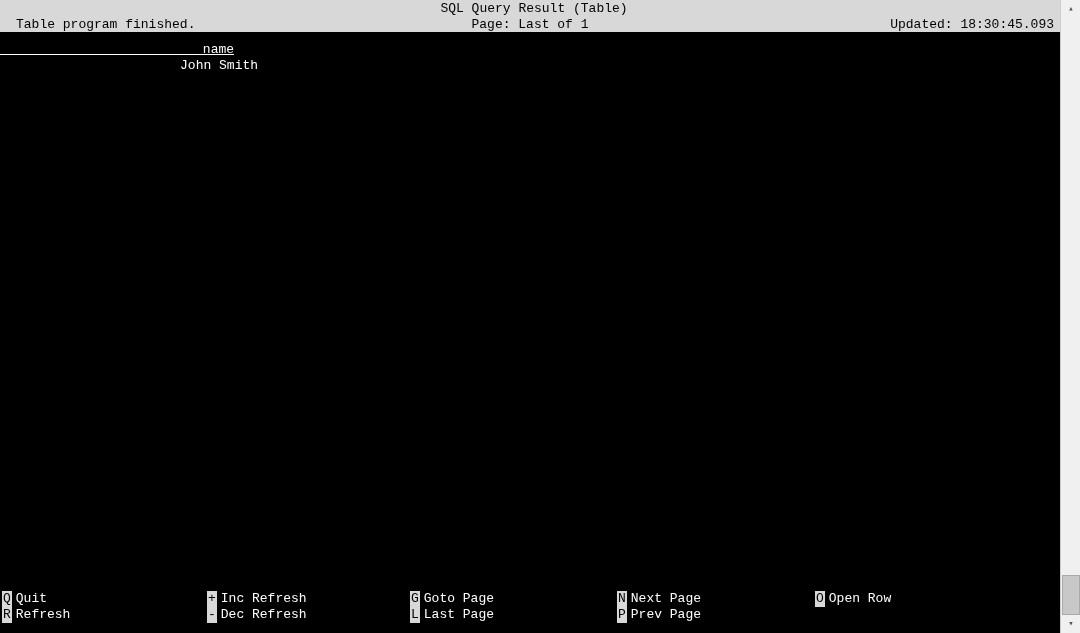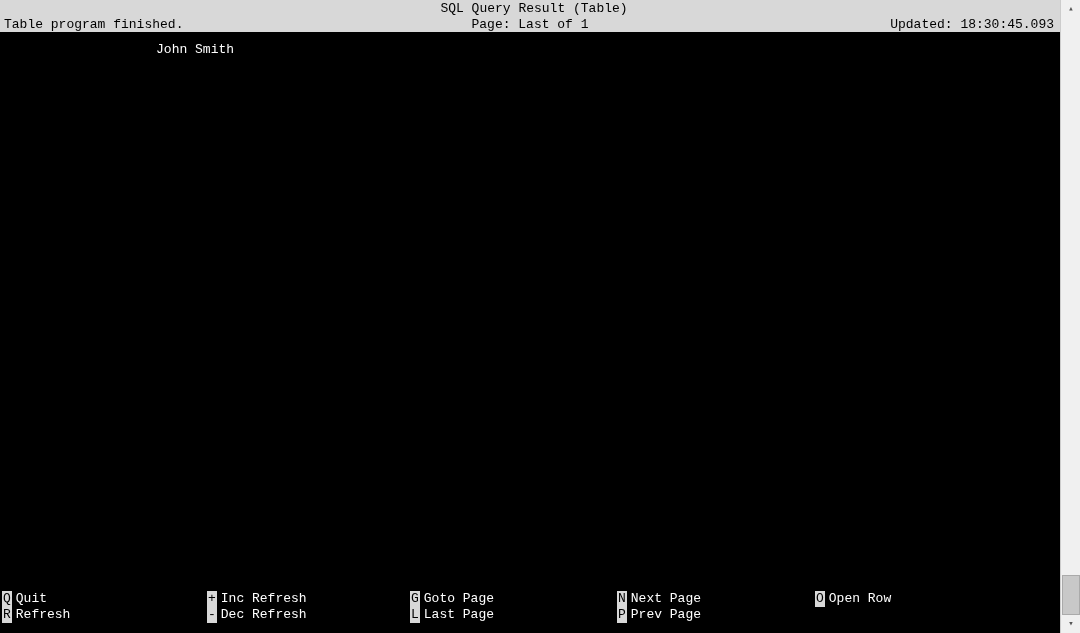--- a/index.html
+++ b/index.html
@@ -44,40 +44,41 @@
       width: 100%;
       height: 16px;
       display: flex;
       align-items: center;
       position: relative;
       padding-left: 6px;
       padding-right: 6px;
     }
     .status-left {
       position: absolute;
-      left: 4px;
+      left: 16px;
     }
     .status-center {
       width: 100%;
       text-align: center;
     }
     .status-right {
       position: absolute;
       right: 6px;
     }
     .content {
       padding-top: 10px;
       color: #fff;
     }
     .col-header {
       text-decoration: underline;
       white-space: pre;
     }
     .data-row {
       white-space: pre;
+      padding-left: 24px;
     }
     .row-line {
       height: 16px;
       line-height: 16px;
     }
     .footer {
       position: absolute;
       bottom: 10px;
       left: 0;
       width: 100%;
@@ -154,20 +155,21 @@
   <div class="title-bar">
     <span class="title-text">SQL Query Result (Table)</span>
   </div>
   <div class="status-bar">
     <span class="status-left">Table program finished.</span>
     <span class="status-center">Page: Last of 1</span>
     <span class="status-right">Updated: 18:30:45.093</span>
   </div>
 
   <div class="content">
+    <div class="row-line col-header">                          name</div>
     <div class="row-line data-row">                    John Smith</div>
   </div>
 
   <div class="footer">
     <div class="footer-row">
       <div class="footer-item c0">
         <span class="key-badge">Q</span>
         <span>Quit</span>
       </div>
       <div class="footer-item c1">

